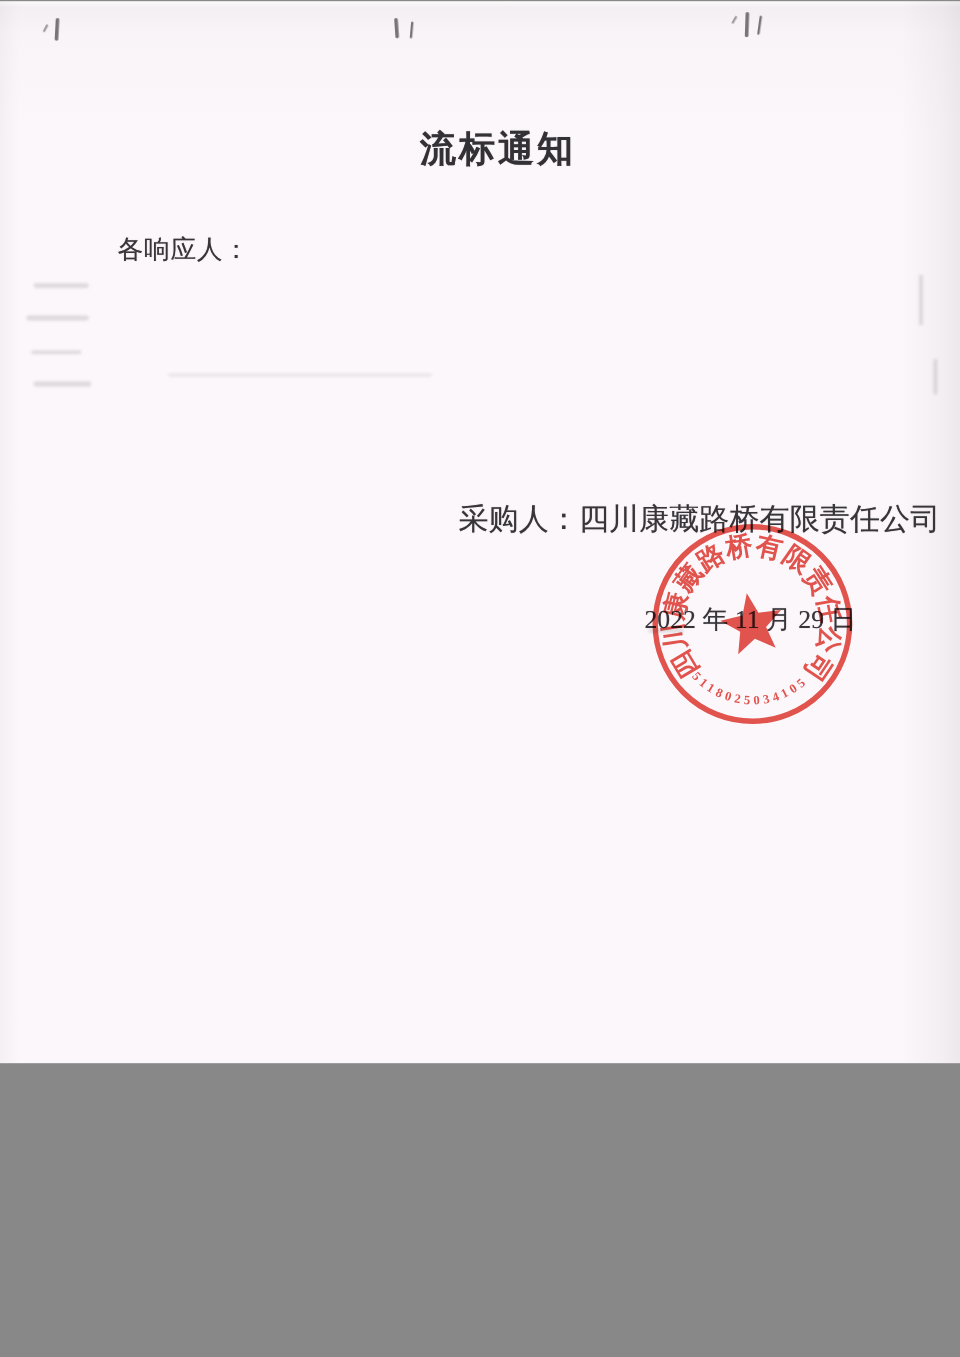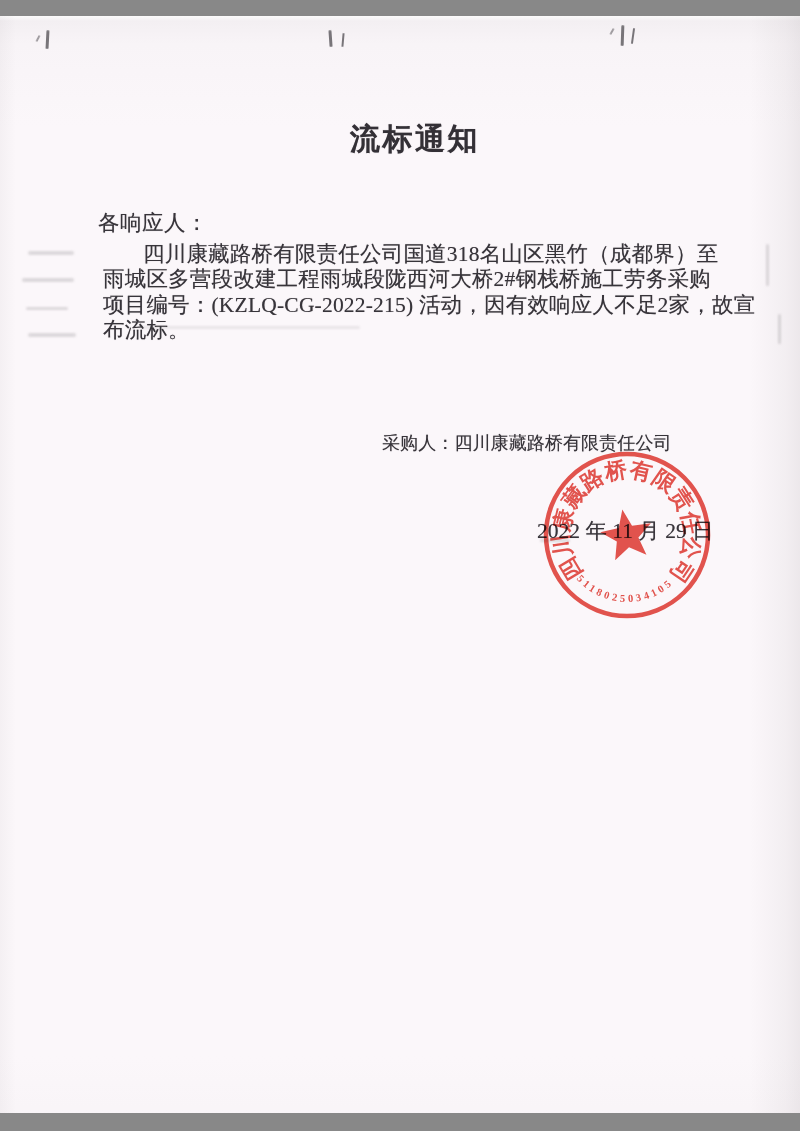--- a/index.html
+++ b/index.html
@@ -1,20 +1,20 @@
 <!DOCTYPE html>
 <html><head>
 <meta charset="utf-8">
 <style>
   * { margin: 0; padding: 0; box-sizing: border-box; }
   html, body { background: #888; }
   .page {
     position: relative;
-    width: 800px; height: 1097px;
-    margin: 16px auto;
+    width: 800px; height: 885px;
+    margin: 1px auto;
     overflow: hidden;
     font-family: "Liberation Serif", "DejaVu Serif", serif;
     color: #37343a;
     background:
       linear-gradient(90deg, rgba(130,120,126,0.06) 0px, rgba(130,120,126,0) 16px, rgba(130,120,126,0) 750px, rgba(130,120,126,0.07) 786px, rgba(130,120,126,0.12) 800px),
       linear-gradient(180deg, #fcfbfb 0px, #f3eff2 5px, #f8f4f7 28px, #fbf7fa 110px, #fbf7fa 1040px, #f8f4f7 1118px, #eeeaed 1131px);
   }
   .txt { position: absolute; white-space: pre; text-shadow: 0 0 0.7px rgba(70,64,70,0.55); }
   .doc-title {
     top: 103px; left: 0; width: 100%;
@@ -23,21 +23,21 @@
     color: #333036;
   }
   .salutation { left: 98px; top: 192px; font-size: 21.5px; letter-spacing: 0.5px; }
   .notice-body {
     position: absolute; left: 103px; top: 226px; width: 620px;
     font-size: 21.5px; line-height: 25.4px; letter-spacing: 0.2px;
     text-shadow: 0 0 0.7px rgba(70,64,70,0.55);
   }
   .body-line { white-space: pre; }
   .body-line.first { text-indent: 40px; }
-  .purchaser { left: 382px; top: 415px; font-size: 18px; letter-spacing: 0.1px; }
+  .purchaser { left: 382px; top: 415px; font-size: 25px; letter-spacing: 0.1px; }
   .date-line { left: 537px; top: 500px; font-size: 21.5px; z-index: 2; }
   .seal {
     position: absolute; left: 537px; top: 429px; width: 180px; height: 180px;
     z-index: 3;
     mix-blend-mode: multiply;
     filter: blur(0.4px);
     opacity: 0.9;
   }
   
   .mark { position: absolute; background: #4e4b50; border-radius: 1.5px; opacity: 0.75; filter: blur(0.4px); }
@@ -71,26 +71,20 @@
   <div class="smudge" style="left:28px; top:317px; width:48px; height:3.5px;"></div>
   <div class="smudge" style="left:140px; top:310px; width:220px; height:2.5px; opacity:.6;"></div>
   <div class="smudge" style="left:766px; top:228px; width:3px; height:42px;"></div>
   <div class="smudge" style="left:778px; top:298px; width:2.5px; height:30px;"></div>
   <div class="smudge" style="left:540px; top:523px; width:30px; height:3px;"></div>
 
   <div class="txt doc-title">流标通知</div>
 
   <div class="txt salutation">各响应人：</div>
 
-  <div class="notice-body">
-    <div class="body-line first">四川康藏路桥有限责任公司国道318名山区黑竹（成都界）至</div>
-    <div class="body-line">雨城区多营段改建工程雨城段陇西河大桥2#钢栈桥施工劳务采购</div>
-    <div class="body-line">项目编号：(KZLQ-CG-2022-215) 活动，因有效响应人不足2家，故宣</div>
-    <div class="body-line">布流标。</div>
-  </div>
 
   <div class="txt purchaser">采购人：四川康藏路桥有限责任公司</div>
 
   <div class="txt date-line">2022 年 11 月 29 日</div>
 
   <svg class="seal" viewBox="0 0 180 180">
     <defs>
       <path id="sealTextArc" d="M 47.58 129.56 A 58 58 0 1 1 132.42 129.56" fill="none"></path>
       <path id="sealNumArc" d="M 30.84 121.46 A 67 67 0 0 0 149.16 121.46" fill="none"></path>
     </defs>

